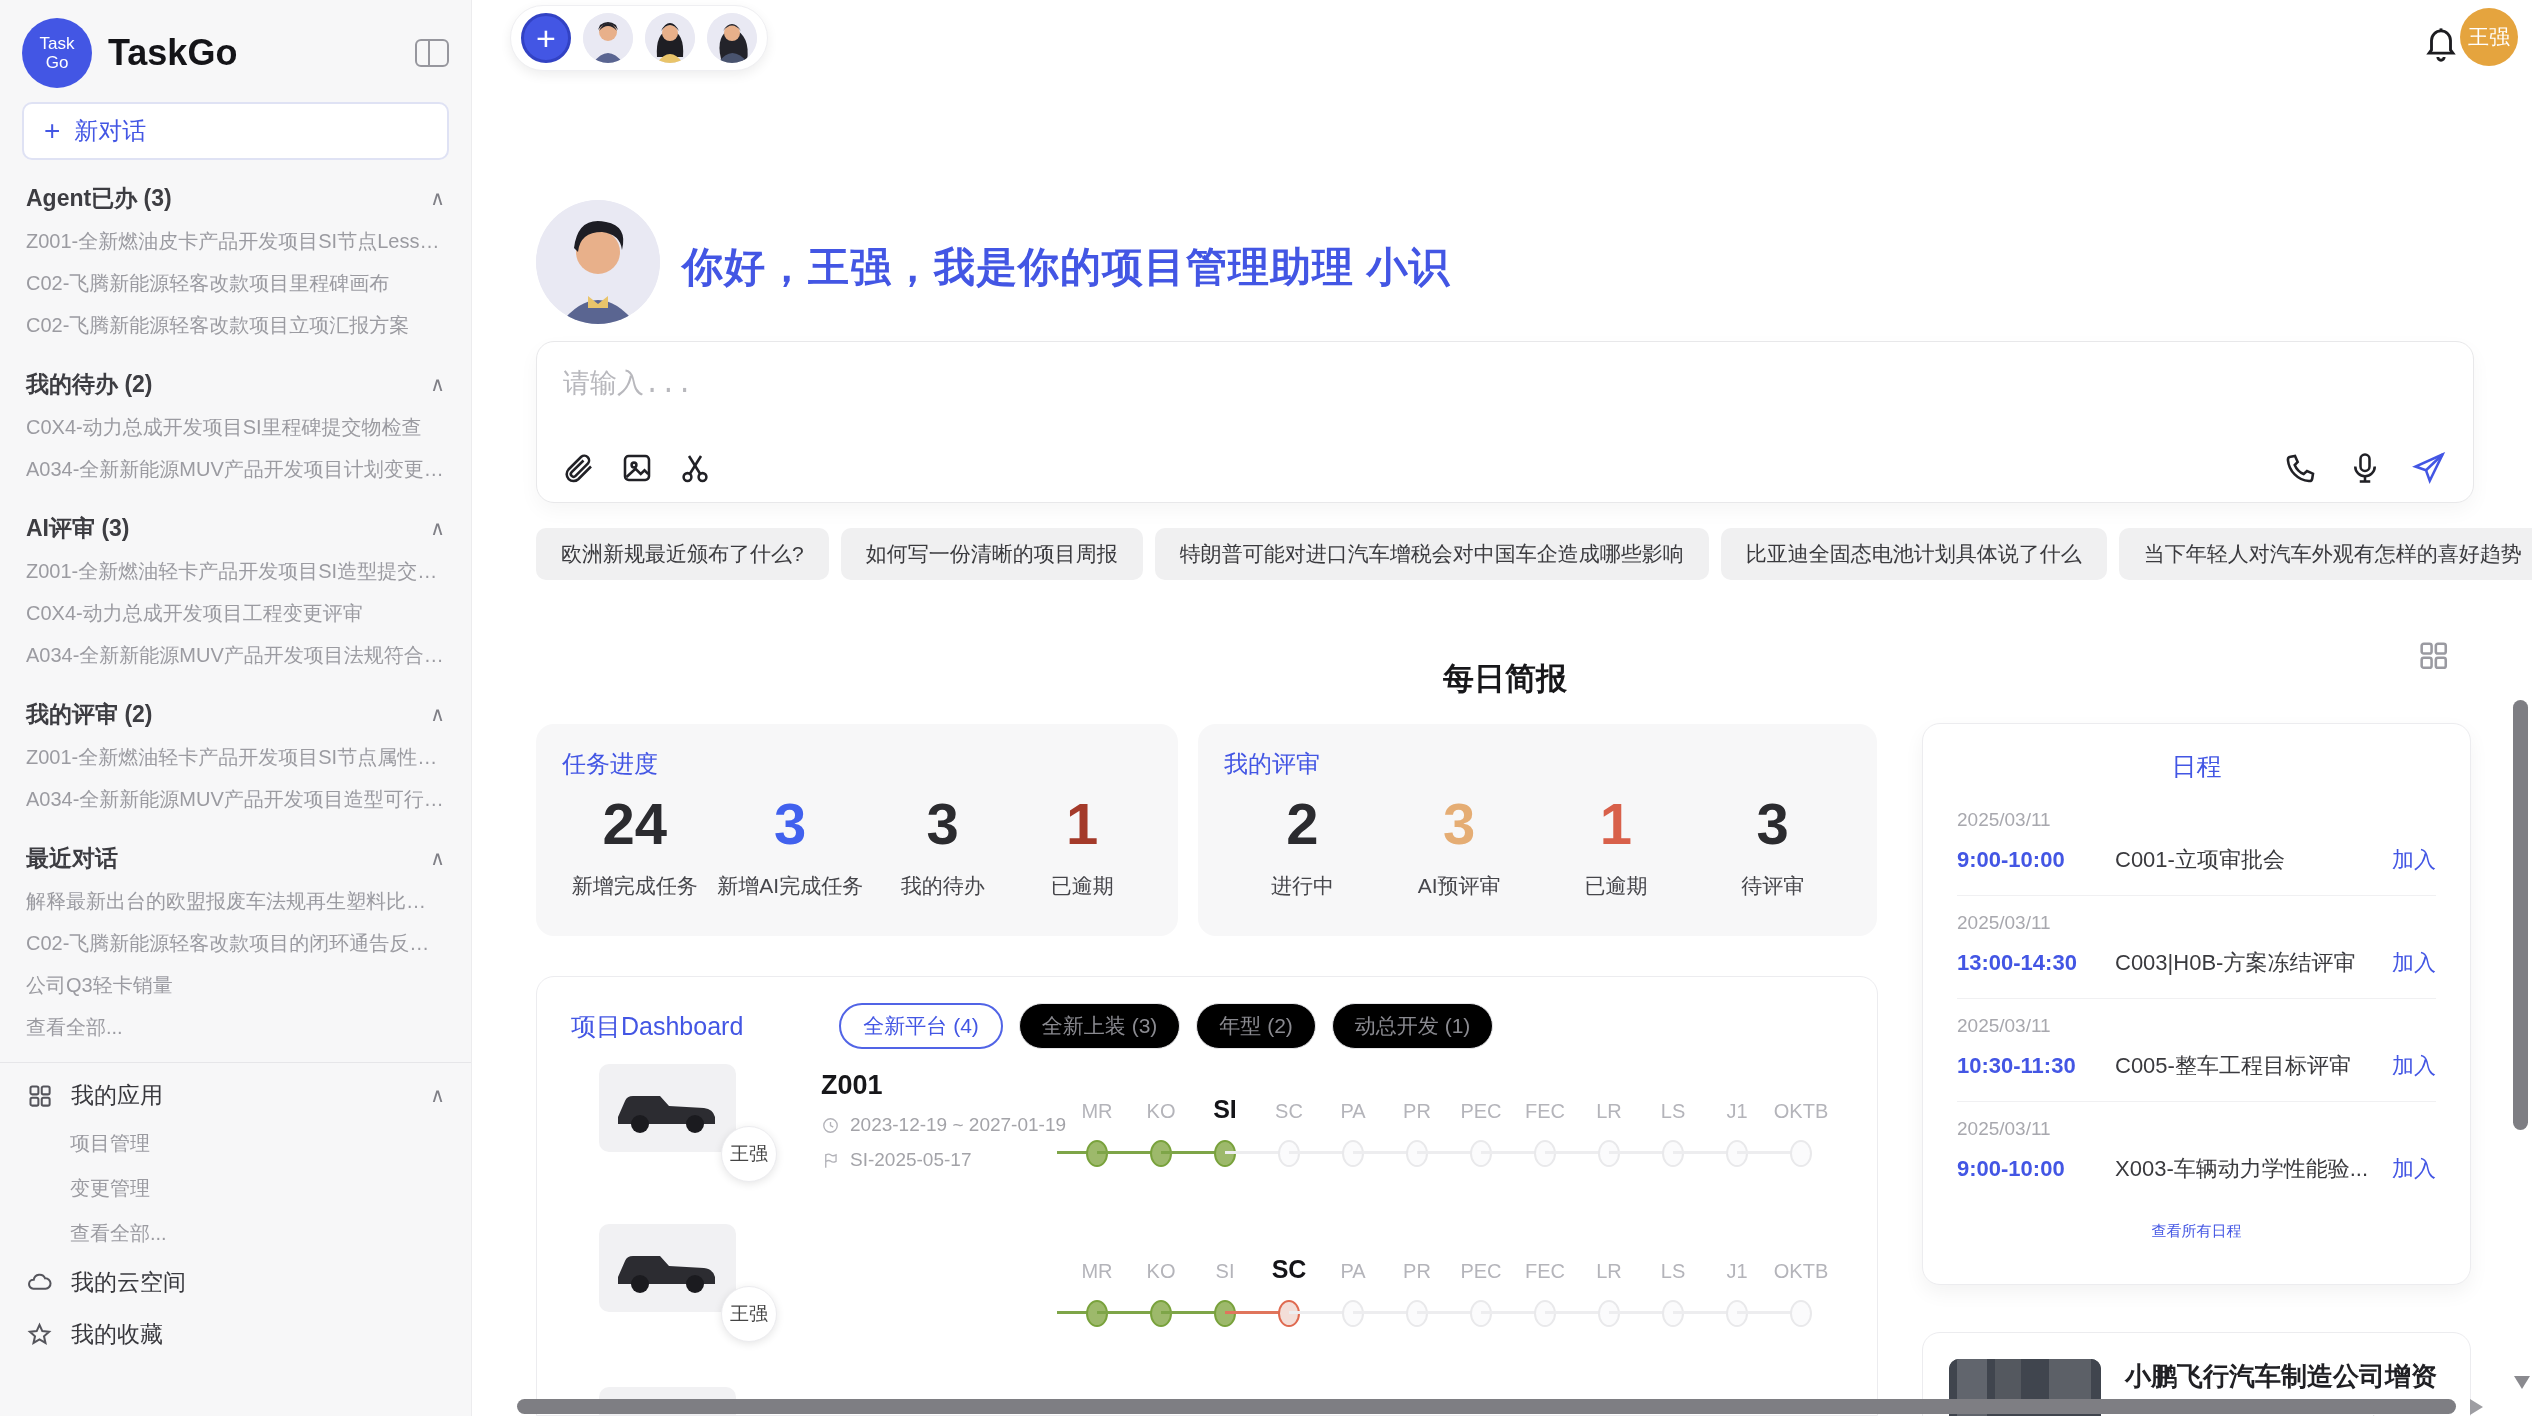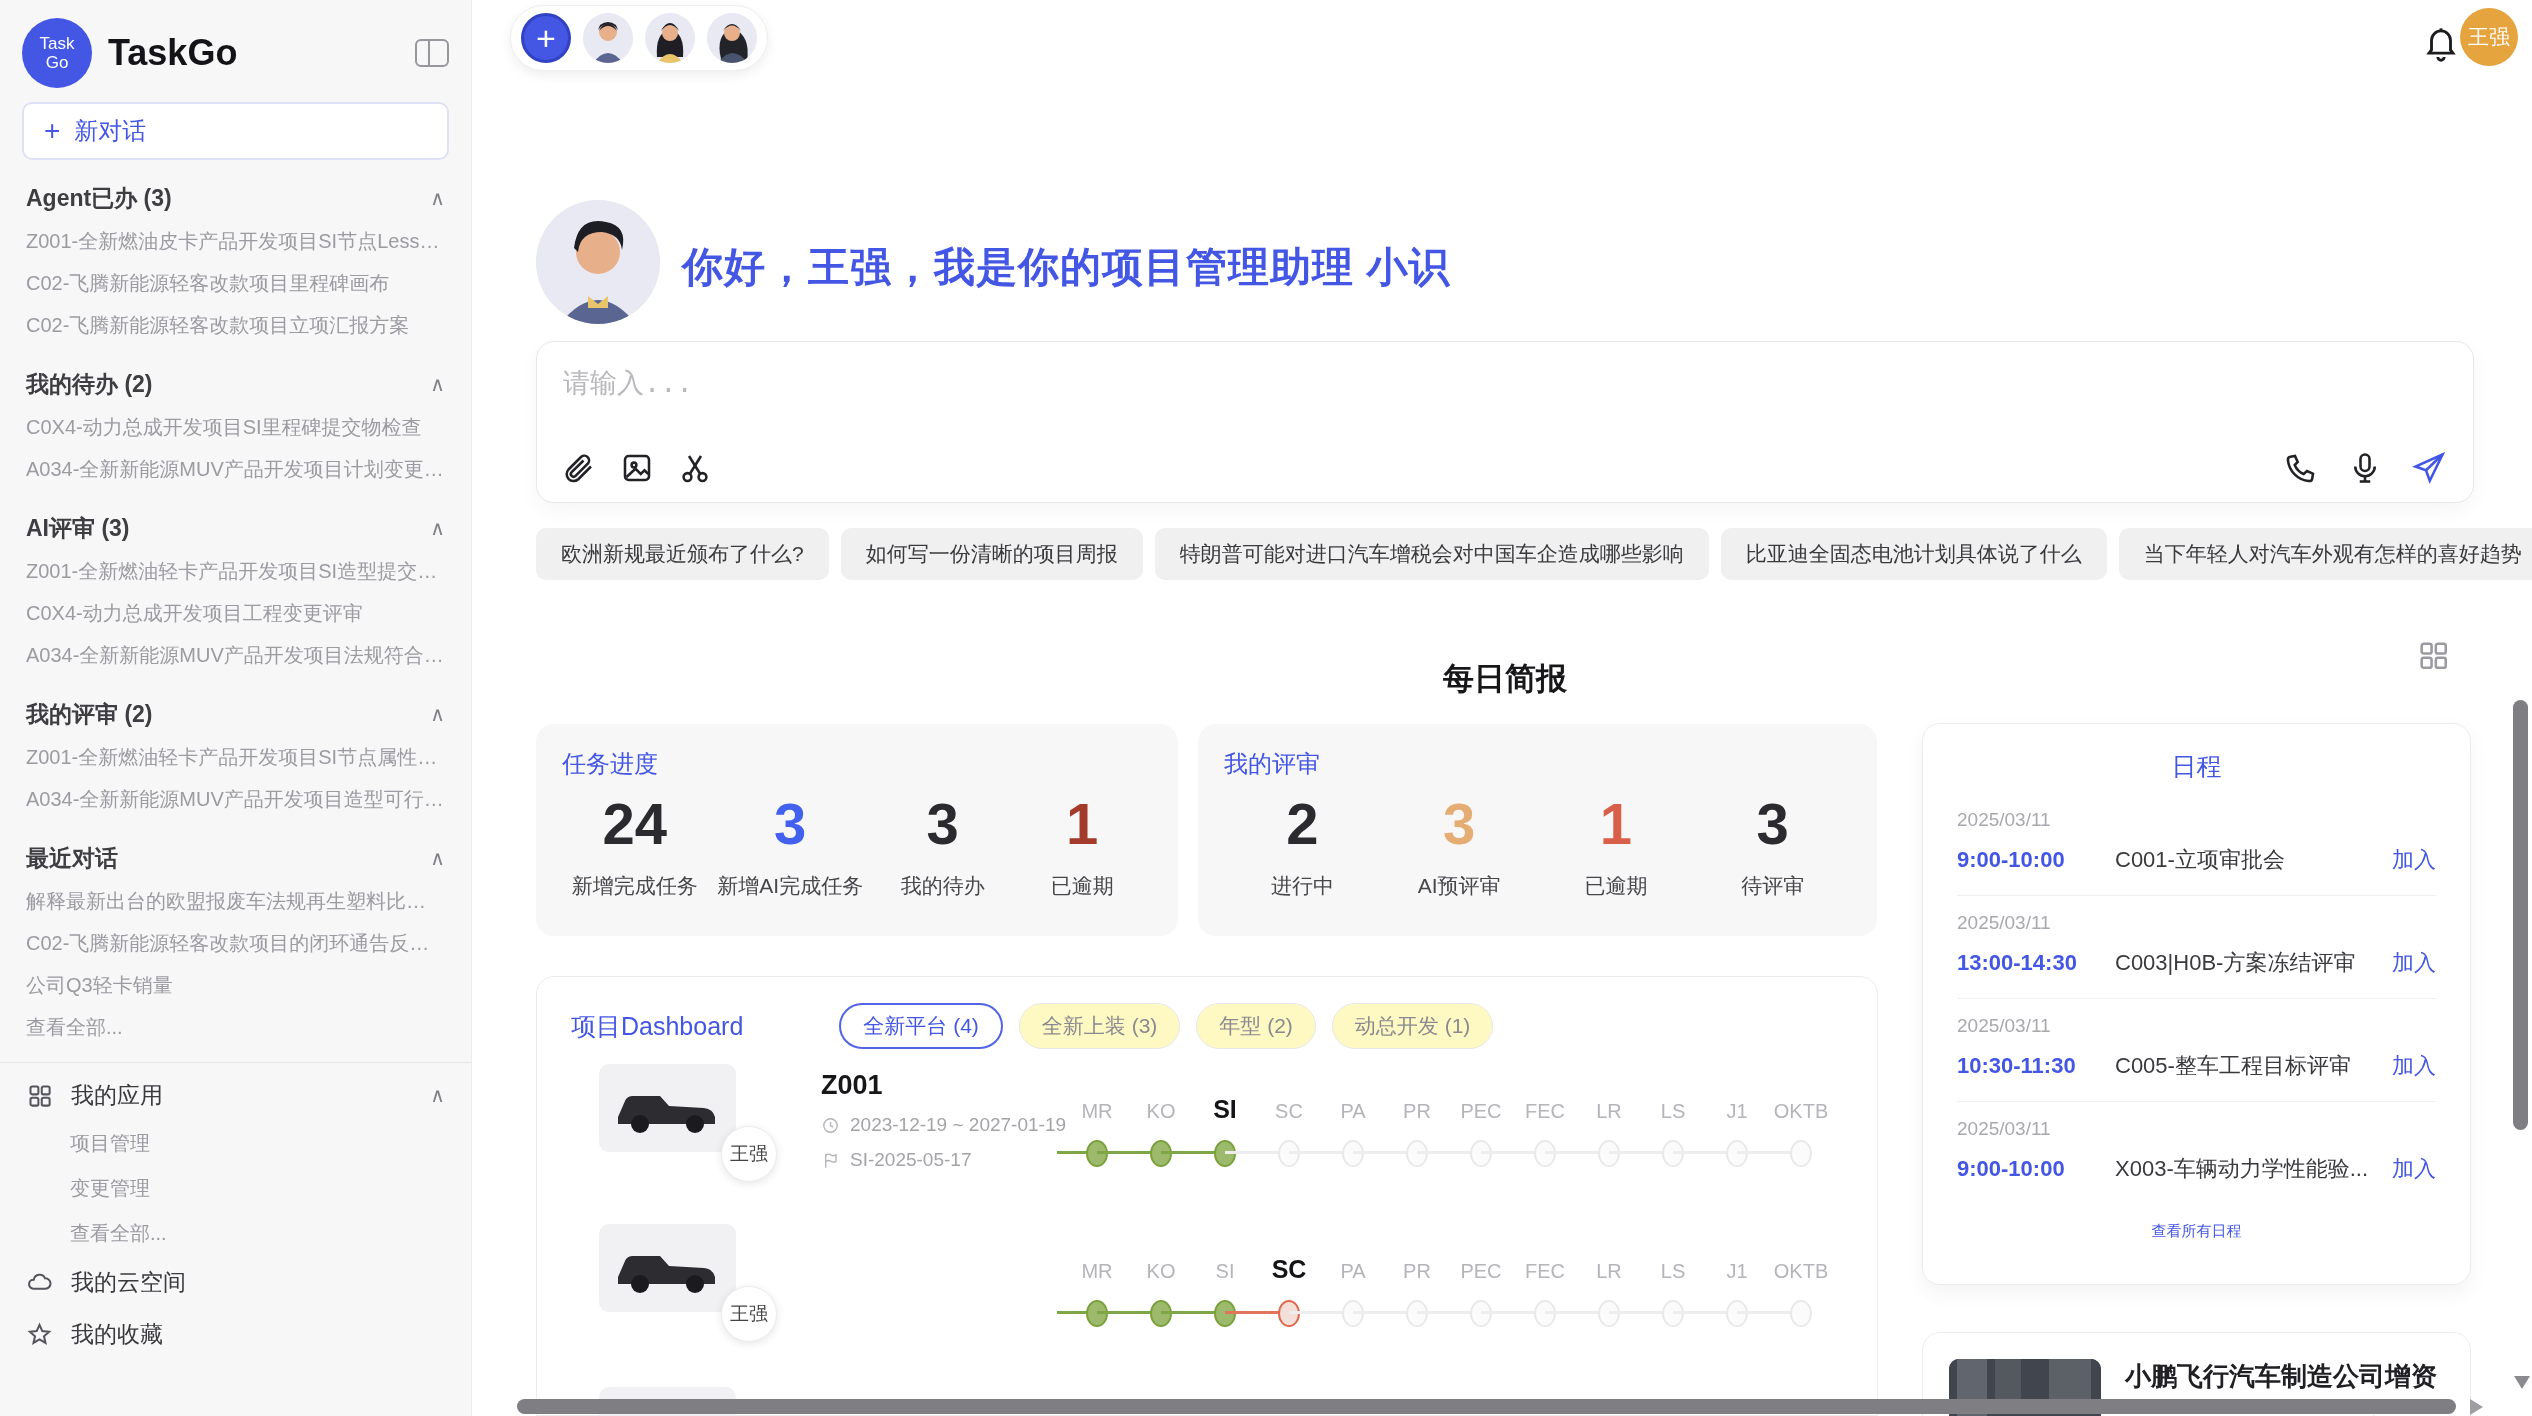--- a/index.html
+++ b/index.html
@@ -90,21 +90,21 @@
   .stat-num { font-size:58px; font-weight:600; line-height:72px; }
   .stat-label { font-size:21px; color:#46464b; margin-top:12px; }
 
   
   .dash-card { position:absolute; left:536px; top:976px; width:1342px; height:440px;
     background:#fff; border:1px solid #ececef; border-radius:18px 18px 0 0; overflow:hidden; }
   .dash-head { display:flex; align-items:center; padding:26px 34px 0; }
   .dash-title { font-size:25px; color:#4356e4; }
   .tabs { display:flex; gap:16px; margin-left:96px; }
   .tab { height:46px; padding:0 22px; border-radius:23px; display:flex; align-items:center;
-    font-size:21px; border:1px solid #e7e7ea; background:#fef9c3; color:#8a8a90; white-space:nowrap; }
+    font-size:21px; border:1px solid #e7e7ea; background:#000000; color:#8a8a90; white-space:nowrap; }
   .tab.active { background:#fff; border:2px solid #5164e6; color:#4356e4; }
   .proj-row { position:absolute; left:0; width:1342px; height:136px; }
   .car { position:absolute; left:62px; top:0; width:137px; height:88px; border-radius:10px;
     background:#f1f1f3; overflow:hidden; display:flex; align-items:center; justify-content:center; }
   .car svg { width:120px; height:62px; }
   .owner-chip { position:absolute; left:184px; top:62px; width:56px; height:56px; border-radius:50%;
     background:#fff; border:1px solid #ececef; box-shadow:0 2px 8px rgba(0,0,0,.10);
     display:flex; align-items:center; justify-content:center; font-size:19px; color:#444; }
   .proj-info { position:absolute; left:284px; top:0; }
   .proj-name { font-size:27px; font-weight:700; color:#17171a; margin-top:6px; }

